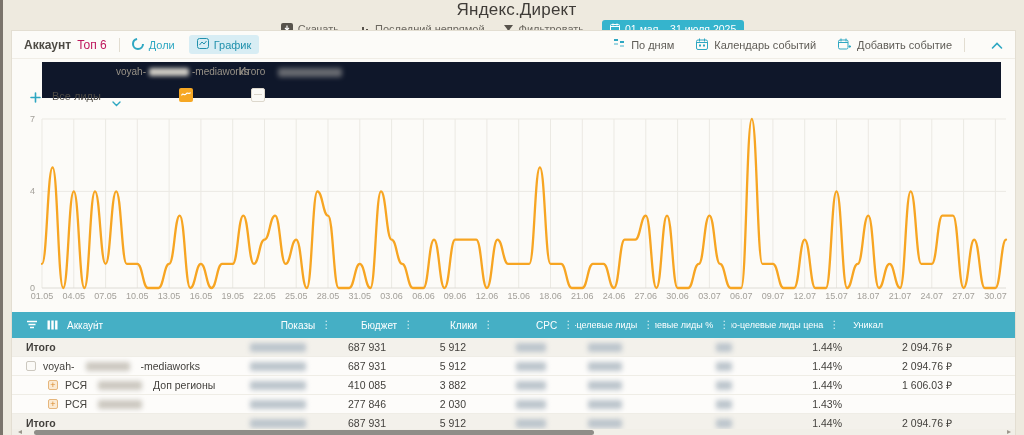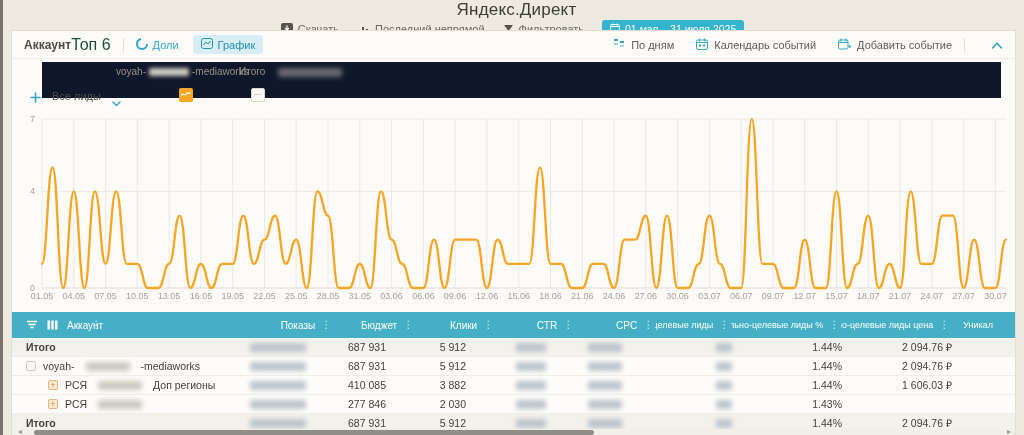--- a/index.html
+++ b/index.html
@@ -11,21 +11,21 @@
   .header-actions{display:flex;align-items:center;gap:18px;padding-right:2px;}
   .hbtn{display:flex;align-items:center;gap:5px;font-size:11px;color:#6b675f;cursor:pointer;}
   .hbtn svg{display:block}
   .date-btn{display:flex;align-items:center;gap:5px;background:#35b4cd;color:#fff;font-size:10.5px;padding:3px 8px;border-radius:3px;cursor:pointer;}
   
   .panel{position:absolute;left:8px;right:8px;top:30px;bottom:0;background:#fcfbf8;border:1px solid #e3ded2;border-bottom:none;box-sizing:border-box;}
   
   .toolbar{position:absolute;left:0;right:0;top:0;height:28px;display:flex;align-items:center;justify-content:space-between;padding:0 12px;border-bottom:1px solid #f0ede6;box-sizing:border-box;}
   .tb-left,.tb-right{display:flex;align-items:center;}
   .tb-entity{font-size:12px;font-weight:bold;color:#4e4b45;}
-  .tb-top{font-size:16px;color:#14532d;}
+  .tb-top{font-size:12px;color:#be185d;margin-left:6px;}
   .vdiv{width:1px;height:14px;background:#e2ddd1;margin:0 12px;}
   .tb-link{display:flex;align-items:center;gap:5px;font-size:11px;color:#2ea7c2;cursor:pointer;}
   .tb-chip{display:flex;align-items:center;gap:5px;font-size:11px;color:#2090ac;background:#d8edf4;border-radius:3px;padding:3px 8px;margin-left:14px;cursor:pointer;}
   .tb-right .tb-btn{display:flex;align-items:center;gap:6px;font-size:11px;color:#5f5c56;margin-left:22px;cursor:pointer;}
   .collapse{margin-left:14px;cursor:pointer;display:flex;align-items:center;}
   
   .legend-strip{position:absolute;left:30px;right:14px;top:31px;height:36px;background:#0f172a;}
   .strip-label{position:absolute;top:4px;font-size:10px;color:#989287;white-space:nowrap;cursor:pointer;}
   .strip-blur{position:absolute;left:236px;top:6px;width:64px;height:9px;background:#d4d0c7;border-radius:2px;filter:blur(2.5px);opacity:.45;}
   
@@ -289,21 +289,20 @@
               <rect x="0.5" y="0.5" width="2.4" height="9" fill="#fff"></rect>
               <rect x="4.3" y="0.5" width="2.4" height="9" fill="#fff"></rect>
               <rect x="8.1" y="0.5" width="2.4" height="9" fill="#fff"></rect>
             </svg>
           </span>
         <span>Аккаунт</span>
       </div>
       <div class="th num">Показы</div>
       <div class="th num">Бюджет</div>
       <div class="th num">Клики</div>
-      <div class="th num">CTR</div>
       <div class="th num">CPC</div>
       <div class="th num small">Уникально-целевые лиды</div>
       <div class="th num small">Уникально-целевые лиды %</div>
       <div class="th num small">Уникально-целевые лиды цена</div>
       <div class="th small nosep" style="padding-left:12px">Уникал</div>
     </div>
 
     <div class="tbody" id="tbody">
         <div class="trow total">
           <div class="td acc total">

